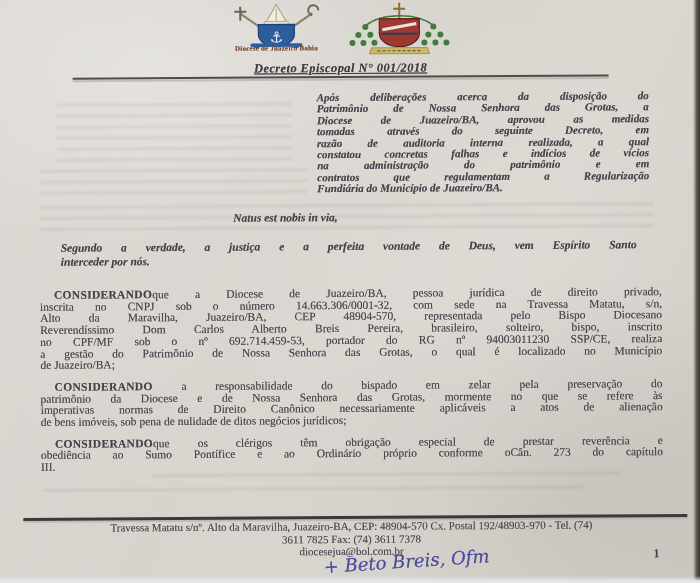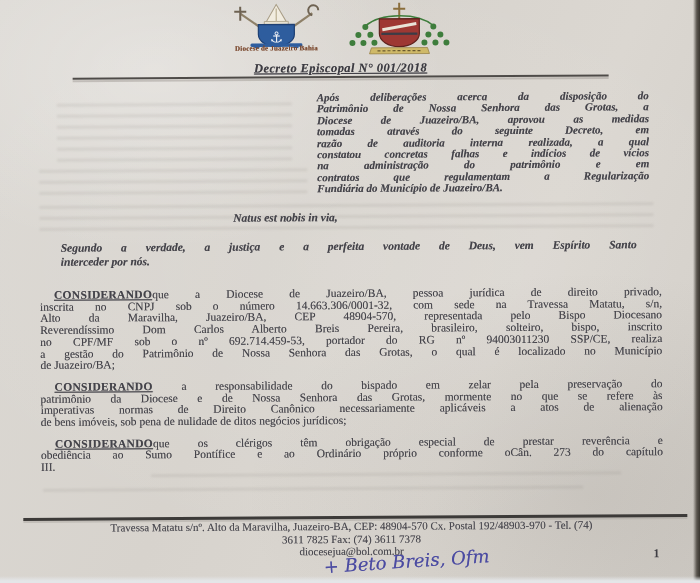--- a/index.html
+++ b/index.html
@@ -51,21 +51,21 @@
   }
   .epigraph{
     position:absolute;left:61px;top:240px;width:576px;
     font-size:11.5px;font-weight:bold;font-style:italic;line-height:13.5px;
   }
   .considerandos{
     position:absolute;left:40px;top:288px;width:622px;
     font-size:11.5px;line-height:11.7px;
   }
   .considerandos .para{margin:0 0 10px 0;}
-  .considerandos b{letter-spacing:0.3px;text-decoration:underline;}
+  .considerandos b{letter-spacing:0.3px;}
   
   .ghost{position:absolute;filter:blur(1.2px);opacity:0.38;pointer-events:none;
     background:repeating-linear-gradient(to bottom, rgba(112,106,100,0.30) 0 3px, rgba(112,106,100,0) 3px 11px);}
   
   .footer-rule{
     position:absolute;left:22px;top:516px;width:664px;height:2.5px;
     background:#3c3a38;box-shadow:0 2px 0 rgba(170,166,160,0.5);
   }
   .footer-text{
     position:absolute;left:20px;top:520px;width:660px;text-align:center;

